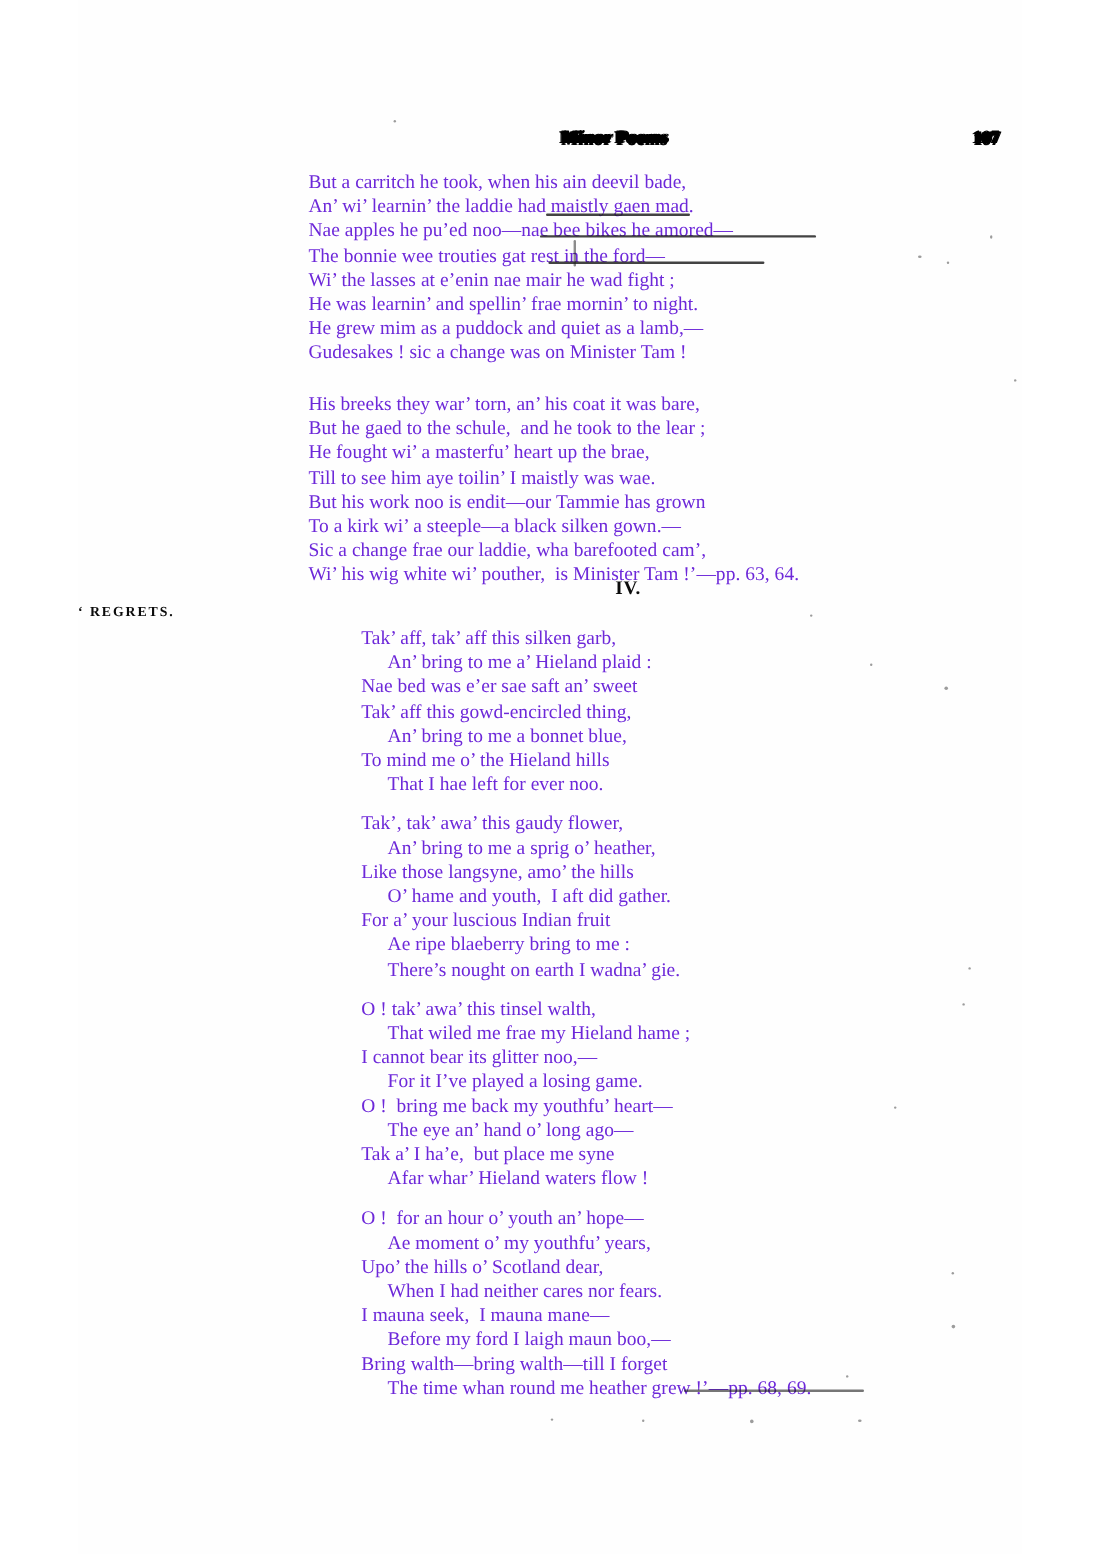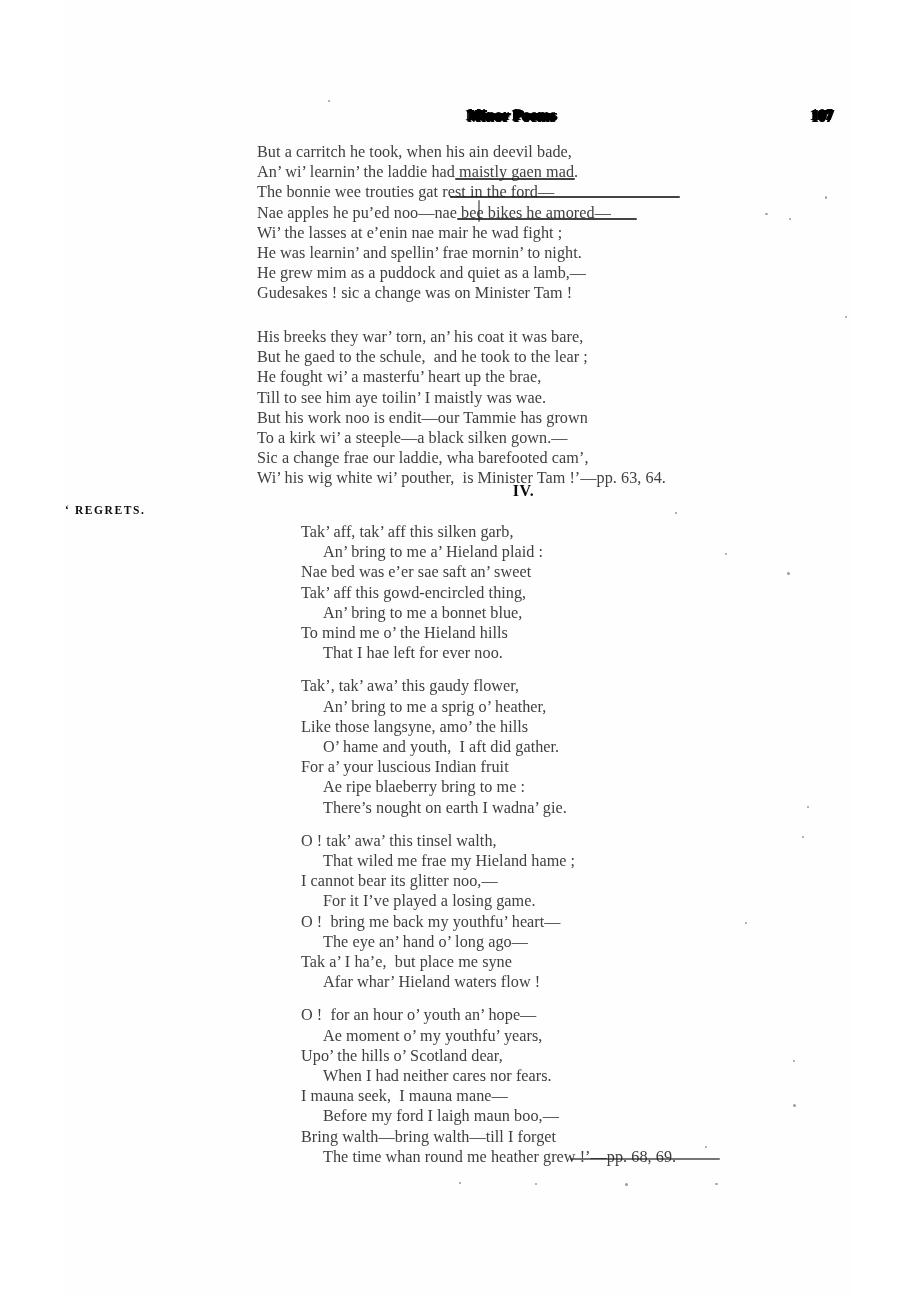--- a/index.html
+++ b/index.html
@@ -76,21 +76,21 @@
   
   .verse-block {
     position: absolute;
     left: 0;
     width: 917px;
   }
   .vline {
     font-size: 16.2px;
     line-height: 20.2px;
     white-space: pre;
-    color: #404040;
+    color: #6d28d9;
     letter-spacing: 0.05px;
   }
 
   
   .extract-a { left: 192px; width: 600px; }
   .extract-a .vline { margin-left: 0; }
 
   
   .poem { left: 0; width: 917px; }
   .poem .vline { padding-left: 236px; }
@@ -140,22 +140,22 @@
 <div class="page">
 
   <div class="running-head">
     <div class="head-title">Minor Poems</div>
     <div class="head-folio">107</div>
   </div>
 
   <div class="verse-block extract-a" id="extract-one-a" style="top:142px;">
       <div class="vline">But a carritch he took, when his ain deevil bade,</div>
       <div class="vline">An’ wi’ learnin’ the laddie had maistly gaen mad.</div>
+      <div class="vline">Nae apples he pu’ed noo—nae bee bikes he amored—</div>
       <div class="vline">The bonnie wee trouties gat rest in the ford—</div>
-      <div class="vline">Nae apples he pu’ed noo—nae bee bikes he amored—</div>
       <div class="vline">Wi’ the lasses at e’enin nae mair he wad fight ;</div>
       <div class="vline">He was learnin’ and spellin’ frae mornin’ to night.</div>
       <div class="vline">He grew mim as a puddock and quiet as a lamb,—</div>
       <div class="vline">Gudesakes ! sic a change was on Minister Tam !</div>
     </div>
 
   <div class="verse-block extract-a" id="extract-one-b" style="top:303px;margin-top:24px;">
       <div class="vline">His breeks they war’ torn, an’ his coat it was bare,</div>
       <div class="vline">But he gaed to the schule,  and he took to the lear ;</div>
       <div class="vline">He fought wi’ a masterfu’ heart up the brae,</div>

